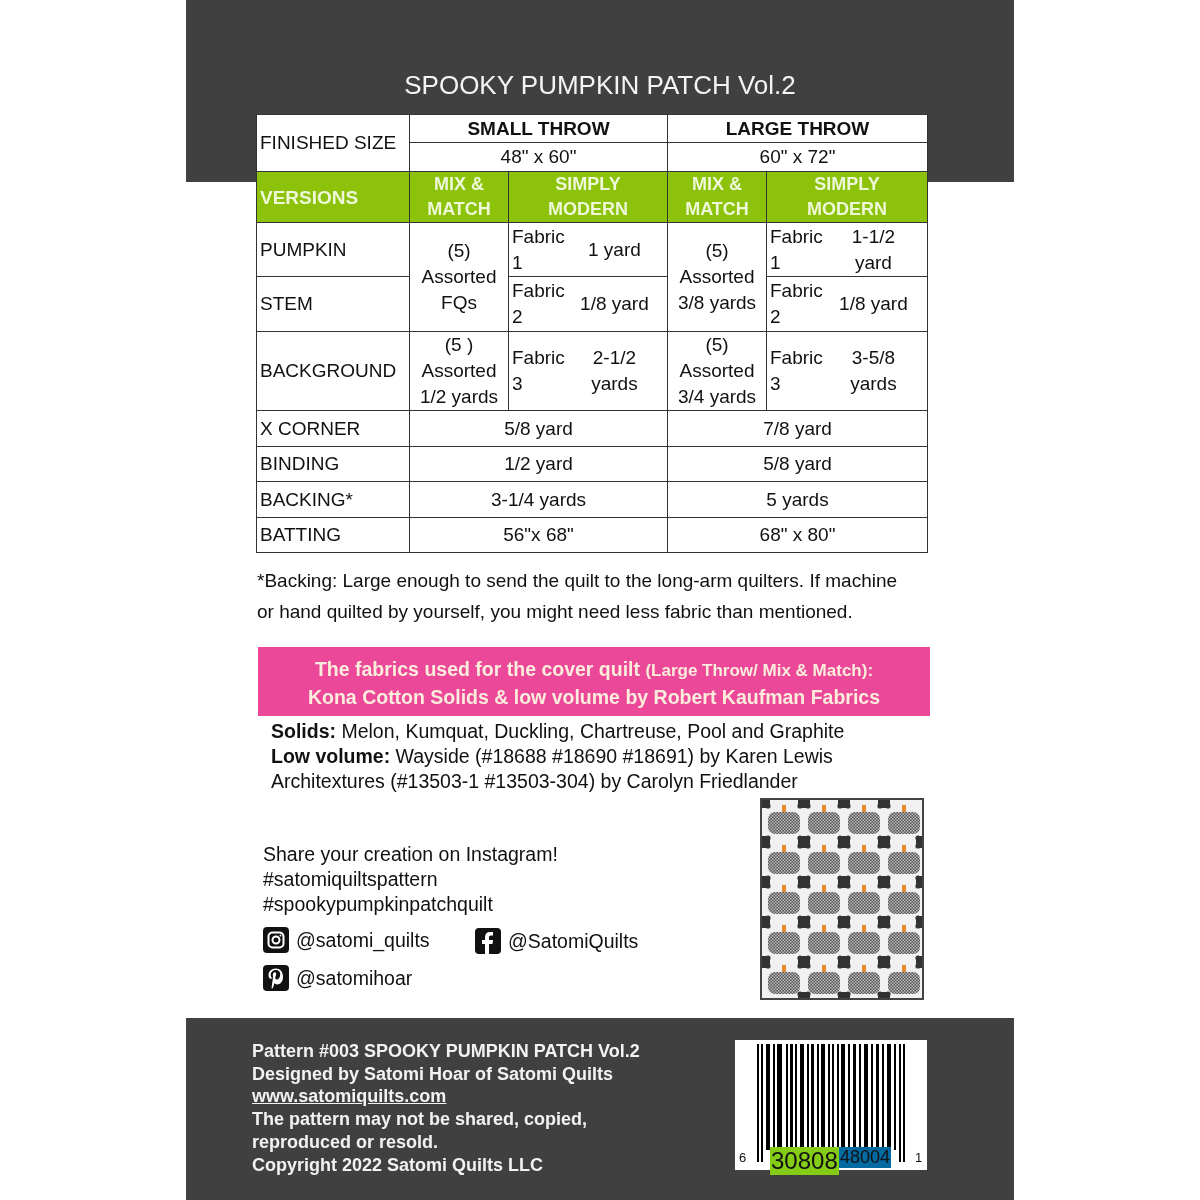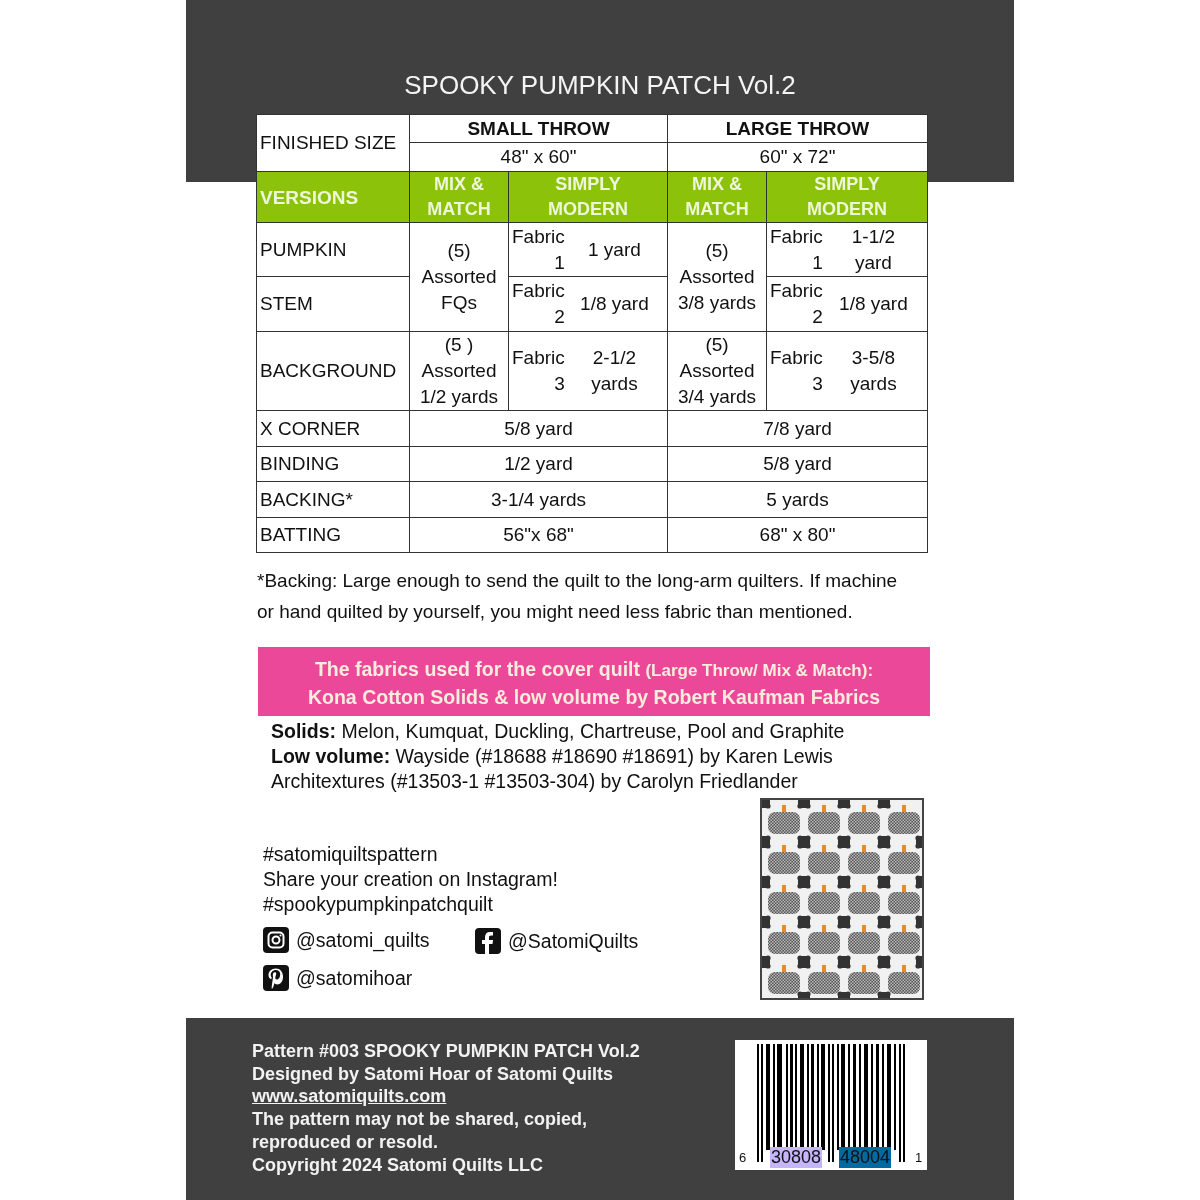--- a/index.html
+++ b/index.html
@@ -10,21 +10,21 @@
            font-size:26px; letter-spacing:0px; }
   table.req { position:absolute; left:256px; top:114px; width:671px; border-collapse:collapse;
               table-layout:fixed; background:#fff; font-size:19px; }
   table.req td { border:1.5px solid #333; padding:0 3px; vertical-align:middle; line-height:26px; }
   .c-label { text-align:left; }
   .c-center { text-align:center; }
   .hdr-bold { font-weight:bold; font-size:19px; }
   tr.green td { background:#8cc20a; color:#eef7d8; font-weight:bold; font-size:18px; text-align:center; line-height:25px; }
   tr.green td.vlabel { text-align:left; font-size:19px; }
   .fab { display:flex; justify-content:space-between; align-items:center; }
-  .fab .f1 { text-align:right; line-height:26px; }
+  .fab .f1 { text-align:left; line-height:26px; }
   .fab .f2 { text-align:center; line-height:26px; flex:1; }
   .footnote { position:absolute; left:257px; top:565px; width:660px; font-size:19px; line-height:31px; }
   .banner { position:absolute; left:258px; top:647px; width:672px; height:69px; background:#ec4899;
             color:#fbecdc; font-weight:bold; text-align:center; font-size:19.5px; line-height:26px;
             padding-top:9px; box-sizing:border-box; }
   .banner .small { font-size:17px; }
   .fabrics { position:absolute; left:271px; top:719px; width:660px; font-size:19.5px; line-height:25px; }
   .fabrics b { font-weight:bold; }
   .social { position:absolute; left:263px; top:842px; width:460px; font-size:19.5px; line-height:25px; }
   .soc-row { position:absolute; display:flex; align-items:center; font-size:19.5px; }
@@ -209,22 +209,22 @@
   <div>Kona Cotton Solids &amp; low volume by Robert Kaufman Fabrics</div>
 </div>
 
 <div class="fabrics">
   <div><b>Solids:</b><span> Melon, Kumquat, Duckling, Chartreuse, Pool and Graphite</span></div>
   <div><b>Low volume:</b><span> Wayside (#18688 #18690 #18691) by Karen Lewis</span></div>
   <div>Architextures (#13503-1 #13503-304) by Carolyn Friedlander</div>
 </div>
 
 <div class="social">
+  <div>Share your creation on Instagram!</div>
   <div>#satomiquiltspattern</div>
-  <div>Share your creation on Instagram!</div>
   <div>#spookypumpkinpatchquilt</div>
 </div>
 
 <div class="soc-row" style="left:263px; top:927px;">
   <span class="soc-icon">
     <svg width="20" height="20" viewBox="0 0 20 20">
         <rect x="2.5" y="2.5" width="15" height="15" rx="4" fill="none" stroke="#fff" stroke-width="2"></rect>
         <circle cx="10" cy="10" r="3.5" fill="none" stroke="#fff" stroke-width="2"></circle>
         <circle cx="14.5" cy="5.5" r="1" fill="#fff"></circle>
       </svg>
@@ -320,21 +320,21 @@
   </svg>
 </div>
 
 <div class="footer"></div>
 <div class="footer-text">
   <div>Pattern #003 SPOOKY PUMPKIN PATCH Vol.2</div>
   <div>Designed by Satomi Hoar of Satomi Quilts</div>
   <div class="link">www.satomiquilts.com</div>
   <div>The pattern may not be shared, copied,</div>
   <div>reproduced or resold.</div>
-  <div>Copyright 2024 Satomi Quilts LLC</div>
+  <div>Copyright 2022 Satomi Quilts LLC</div>
 </div>
 
 <div class="barcode">
   <svg width="192" height="130" viewBox="0 0 192 130">
     <g fill="#000">
       <rect x="22" y="4" width="2" height="118"></rect>
         <rect x="26" y="4" width="2" height="118"></rect>
       <rect x="31" y="4" width="4" height="106"></rect>
         <rect x="38" y="4" width="2" height="106"></rect>
         <rect x="42" y="4" width="5" height="106"></rect>
@@ -357,16 +357,16 @@
       <rect x="136" y="4" width="2" height="106"></rect>
         <rect x="141" y="4" width="3" height="106"></rect>
         <rect x="147" y="4" width="2" height="106"></rect>
       <rect x="152" y="4" width="4" height="106"></rect>
         <rect x="159" y="4" width="2" height="106"></rect>
       <rect x="164" y="4" width="2" height="118"></rect>
         <rect x="168" y="4" width="2" height="118"></rect>
     </g>
   </svg>
   <span style="position:absolute; left:4px; top:110px; font-size:13px;">6</span>
-  <span style="position:absolute; left:35px; top:107px; font-size:18px; background:#c4b5fd; padding:0 1px;">30808</span>
+  <span style="position:absolute; left:35px; top:107px; font-size:24px; background:#84cc16; padding:0 1px;">30808</span>
   <span style="position:absolute; left:104px; top:107px; font-size:18px; background:#0369a1; padding:0 1px;">48004</span>
   <span style="position:absolute; left:180px; top:110px; font-size:13px;">1</span>
 </div>
 
 </body></html>

